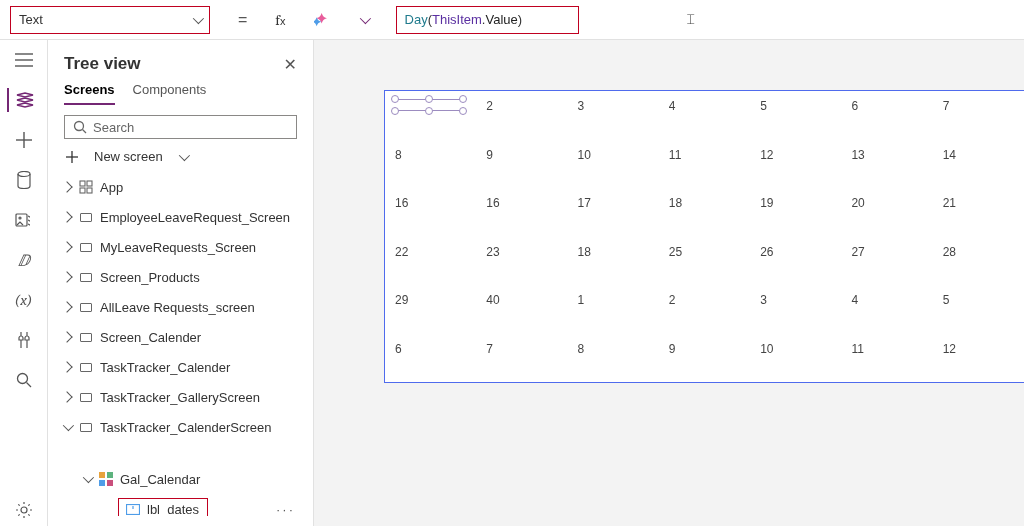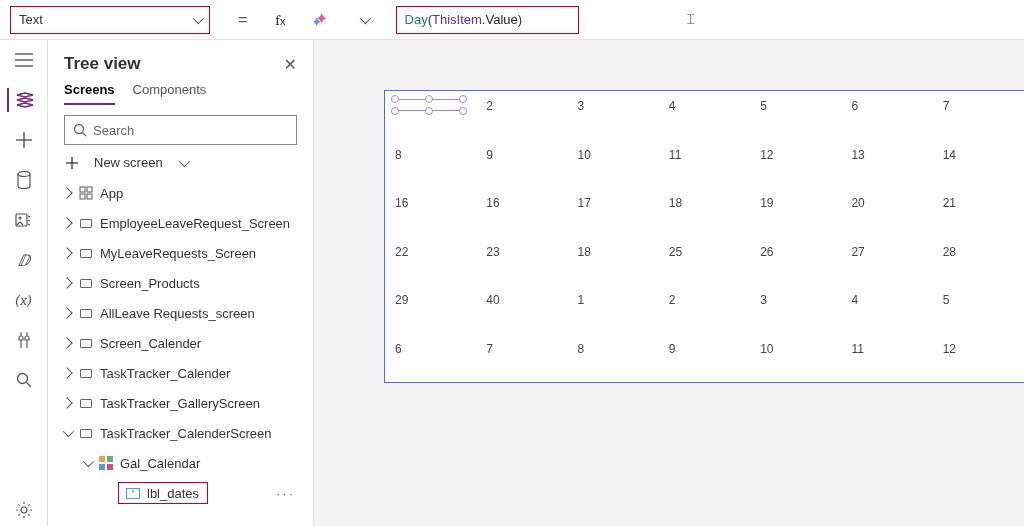--- a/index.html
+++ b/index.html
@@ -26,30 +26,30 @@
   .rail svg { stroke: currentColor; }
 
   
   .tree-panel { width: 266px; border-right: 1px solid #e1e1e1; background: #fff; display: flex; flex-direction: column; padding: 10px 8px; }
   .tree-header { display: flex; align-items: center; justify-content: space-between; padding: 4px 8px 8px 8px; }
   .tree-title { font-size: 17px; font-weight: 600; }
   .close-x { font-size: 16px; color: #555; }
   .tree-tabs { display: flex; gap: 18px; padding: 0 8px 6px 8px; font-size: 13px; }
   .tree-tab { color: #555; padding-bottom: 6px; }
   .tree-tab.active { color: #000; font-weight: 600; border-bottom: 2px solid #742774; }
-  .search-box { margin: 4px 8px 6px 8px; height: 30px; border: 1px solid #8a8886; display: flex; align-items: center; gap: 6px; padding: 8px 8px; color: #666; }
+  .search-box { margin: 4px 8px 6px 8px; height: 24px; border: 1px solid #8a8886; display: flex; align-items: center; gap: 6px; padding: 8px 8px; color: #666; }
   .new-screen { display: flex; align-items: center; gap: 16px; padding: 4px 10px; color: #333; font-size: 13px; }
 
   .tree-list { flex: 1; overflow: auto; padding-top: 4px; }
   .tree-item { display: flex; align-items: center; gap: 6px; height: 30px; padding-left: 6px; font-size: 13px; color: #333; }
   .tree-item .caret { width: 10px; display: inline-flex; justify-content: center; color: #666; }
   .tree-item .icon { width: 16px; height: 16px; display: inline-flex; align-items: center; justify-content: center; }
   .screen-icon { width: 12px; height: 9px; border: 1px solid #666; border-radius: 1px; }
   .indent-1 { padding-left: 6px; }
-  .indent-2 { padding-left: 26px; }
+  .indent-2 { padding-left: 26px; margin-top: 22px; }
   .indent-3 { padding-left: 46px; position: relative; }
   .sel-wrap { display:flex; align-items:center; justify-content:space-between; flex:1; padding-right:4px;}
   .sel-box { border: 1px solid #c00020; display: flex; align-items: center; gap: 6px; padding: 2px 8px 2px 6px; }
   .ellips { color: #555; letter-spacing: 2px; padding-right: 6px;}
 
   
   .canvas-area { flex: 1; background: #f3f3f3; padding: 50px 0 0 70px; position: relative; overflow:hidden;}
   .calendar { width: 640px; background: #fff; border: 1px solid #4f6bed; border-right: none; }
   .cal-row { display: flex; }
   .cal-cell { width: 92px; height: 48.5px; color: #444; font-size: 12px; position: relative; padding: 8px 0 0 10px; }

